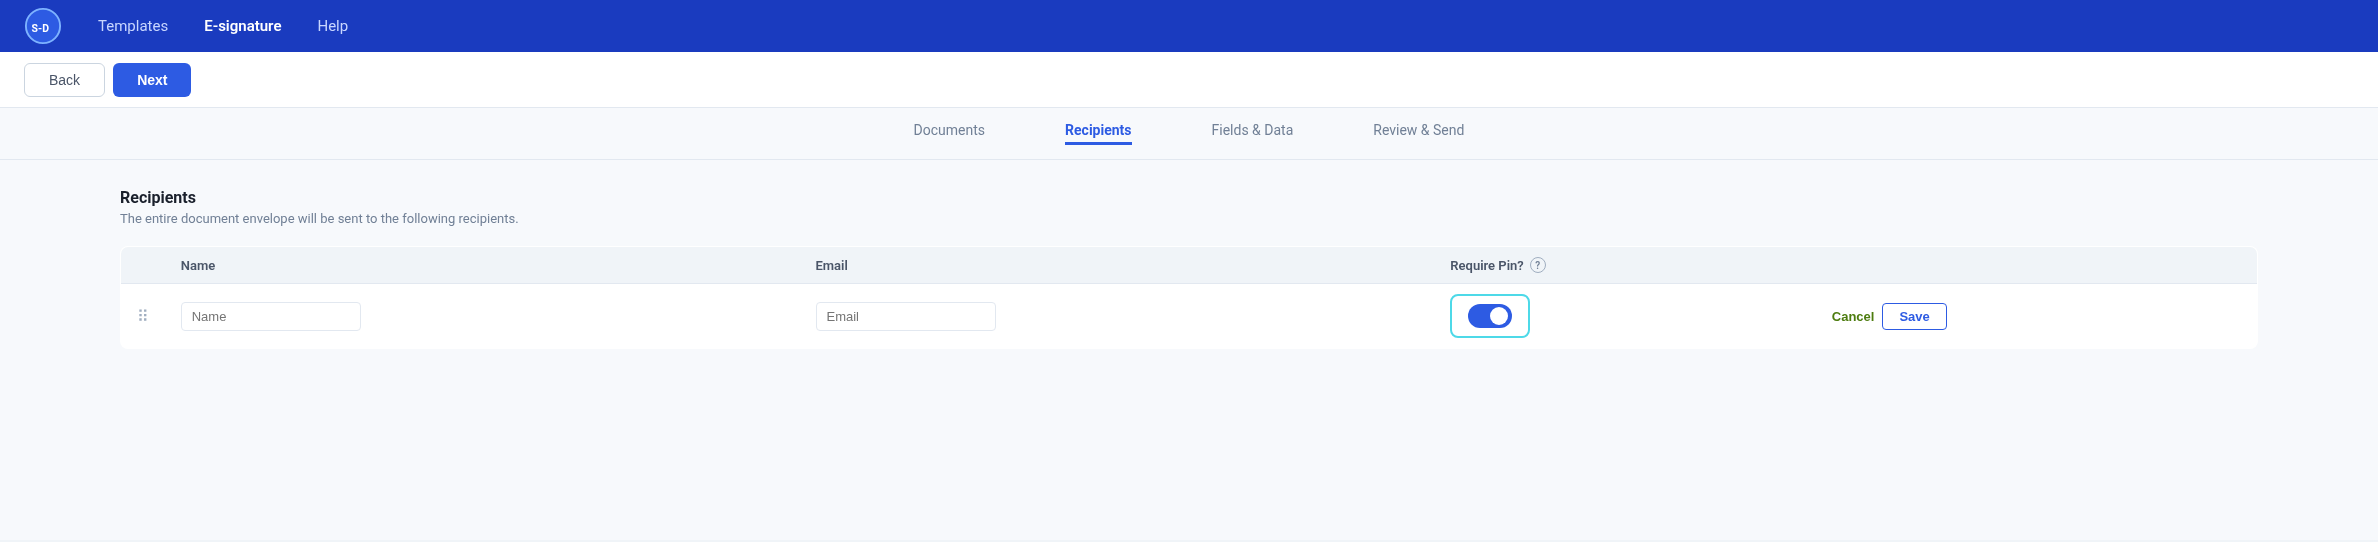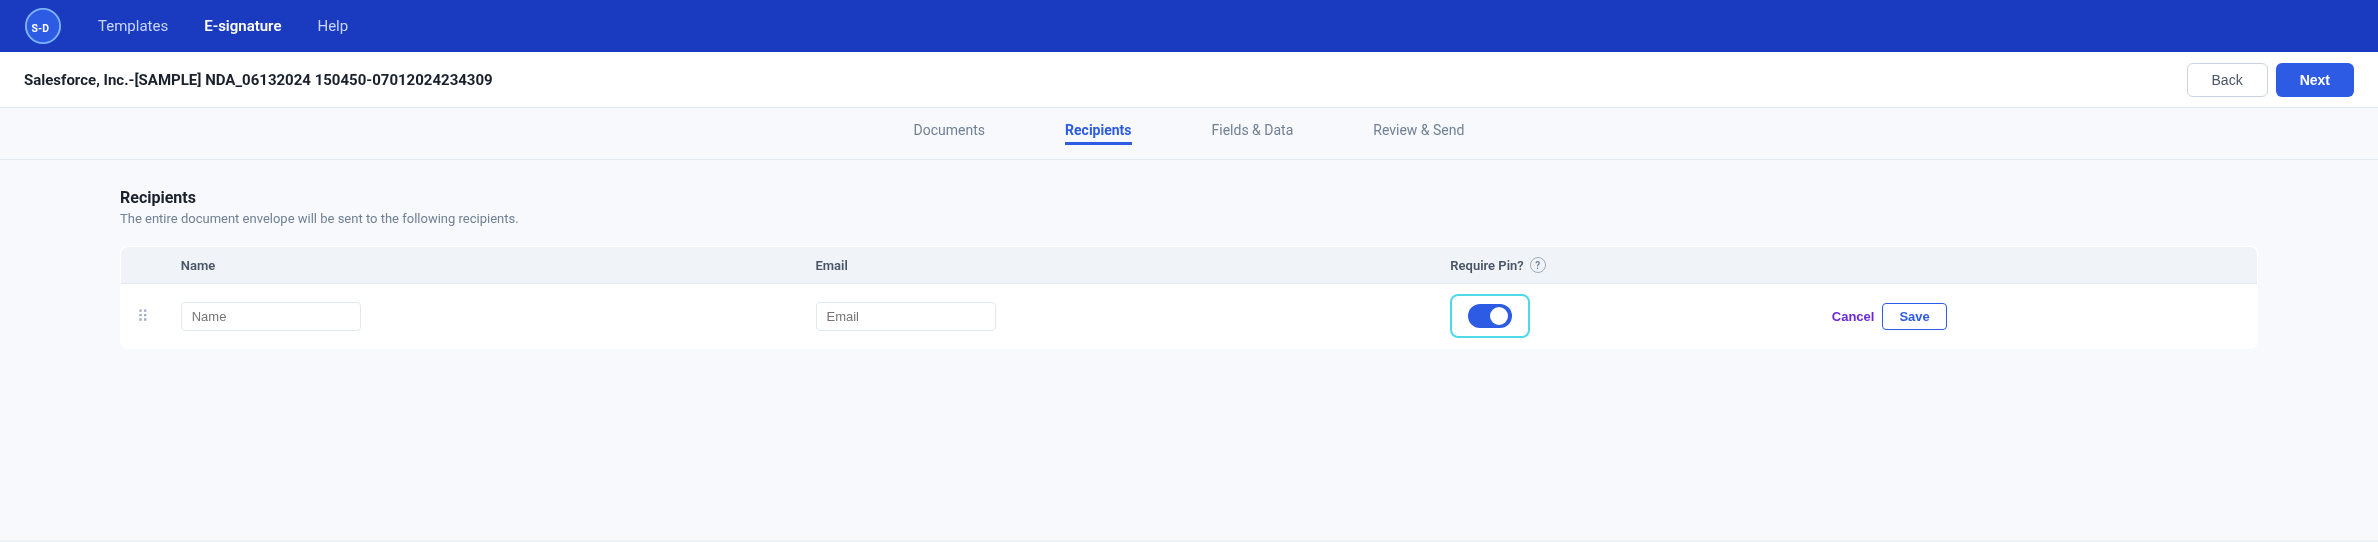--- a/index.html
+++ b/index.html
@@ -233,21 +233,21 @@
 
     
     .row-actions {
       display: flex;
       gap: 8px;
       align-items: center;
     }
     .btn-cancel {
       background: transparent;
       border: none;
-      color: #6d28d9;
+      color: #4d7c0f;
       font-size: 13px;
       cursor: pointer;
       font-weight: 600;
     }
     .btn-save {
       background: transparent;
       border: 1px solid #2d5be3;
       color: #2d5be3;
       padding: 5px 16px;
       border-radius: 4px;
@@ -289,21 +289,20 @@
       <circle cx="20" cy="20" r="18" fill="#2d5be3" stroke="#7eb3ff" stroke-width="2"></circle>
       <text x="8" y="26" font-size="11" fill="white" font-weight="bold">S-D</text>
     </svg>
   </div>
   <a class="nav-link">Templates</a>
   <a class="nav-link active">E-signature</a>
   <a class="nav-link">Help</a>
 </nav>
 
 <div class="header-bar">
-  <span class="doc-title">Salesforce, Inc.-[SAMPLE] NDA_06132024 150450-07012024234309</span>
   <div class="header-buttons">
     <button class="btn-back">Back</button>
     <button class="btn-next">Next</button>
   </div>
 </div>
 
 <div class="step-tabs">
   <span class="step-tab">Documents</span>
   <span class="step-tab active">Recipients</span>
   <span class="step-tab">Fields &amp; Data</span>

